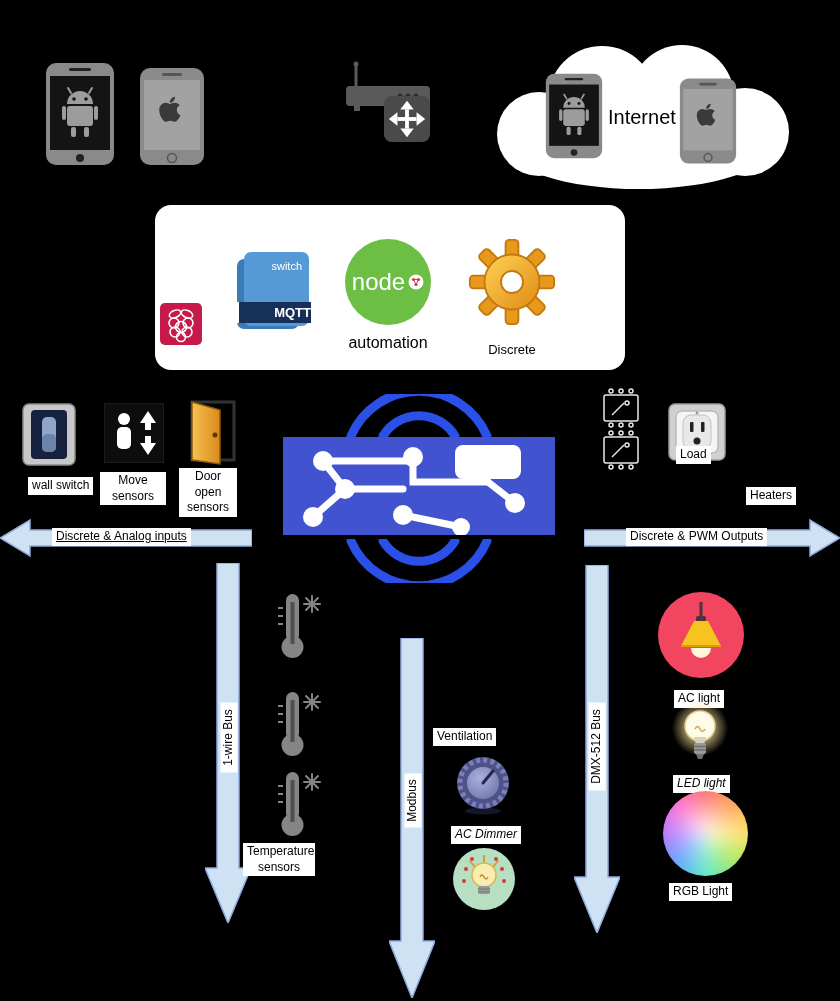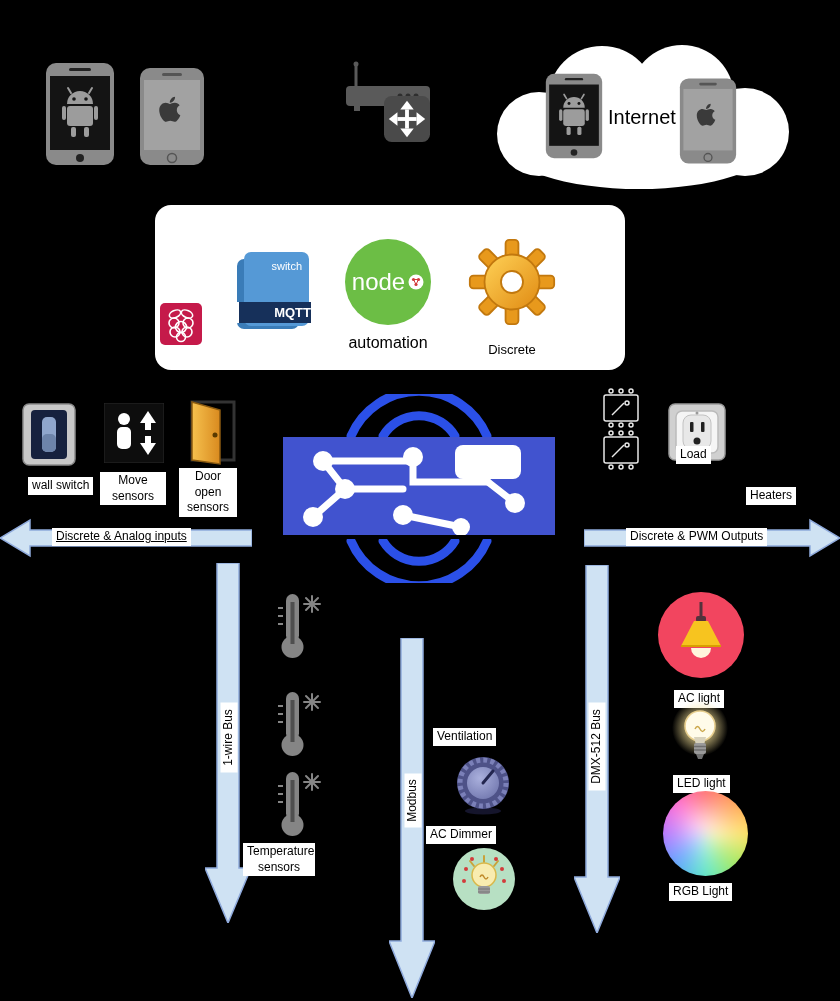--- a/index.html
+++ b/index.html
@@ -70,30 +70,30 @@
   .label-1wire  { left:194px; top:729px; width:70px; height:17px; }
   .thermo-1     { left:266px; top:590px; width:58px; height:70px; }
   .thermo-2     { left:266px; top:688px; width:58px; height:70px; }
   .thermo-3     { left:266px; top:768px; width:58px; height:70px; }
   .temp-label   { left:243px; top:843px; width:72px; }
 
   .arrow-modbus { left:389px; top:638px; }
   .label-modbus { left:386px; top:792px; width:54px; height:17px; }
   .ventilation-label { left:426px; top:728px;margin-left:7px; }
   .knob-icon    { left:454px; top:754px; width:58px; height:62px; }
-  .acdimmer-label { left:426px; top:826px; }
+  .acdimmer-label { left:451px; top:826px;font-style:italic; }
   .dimmer-icon  { left:452px; top:847px; width:64px; height:64px; }
 
   .arrow-dmx    { left:574px; top:565px; }
   .label-dmx    { left:553px; top:738px; width:88px; height:17px; }
 
   .aclight-icon   { left:658px; top:592px; width:86px; height:86px; }
   .aclight-label  { left:674px; top:681px;margin-top:9px; }
   .ledbulb-icon   { left:666px; top:699px; width:68px; height:74px; }
-  .ledlight-label { left:673px; top:775px; }
+  .ledlight-label { left:673px; top:775px;font-style:italic; }
   .rgb-circle     { left:663px; top:791px; width:85px; height:85px; border-radius:50%; overflow:hidden; }
   .rgb-inner      { position:absolute; inset:-14px; border-radius:50%;
     background:
       radial-gradient(circle at 50% 45%, rgba(255,255,255,0.85) 0%, rgba(255,255,255,0.25) 35%, rgba(255,255,255,0) 62%),
       conic-gradient(from 0deg, #ff5a5a, #ff9a40, #ffe15a, #a0e85a, #5ae8c8, #5aa0ff, #b06aff, #ff5ad0, #ff5a5a);
     filter:blur(7px); }
   .rgblight-label { left:669px; top:883px; }
 </style>
 </head>
 <body>

